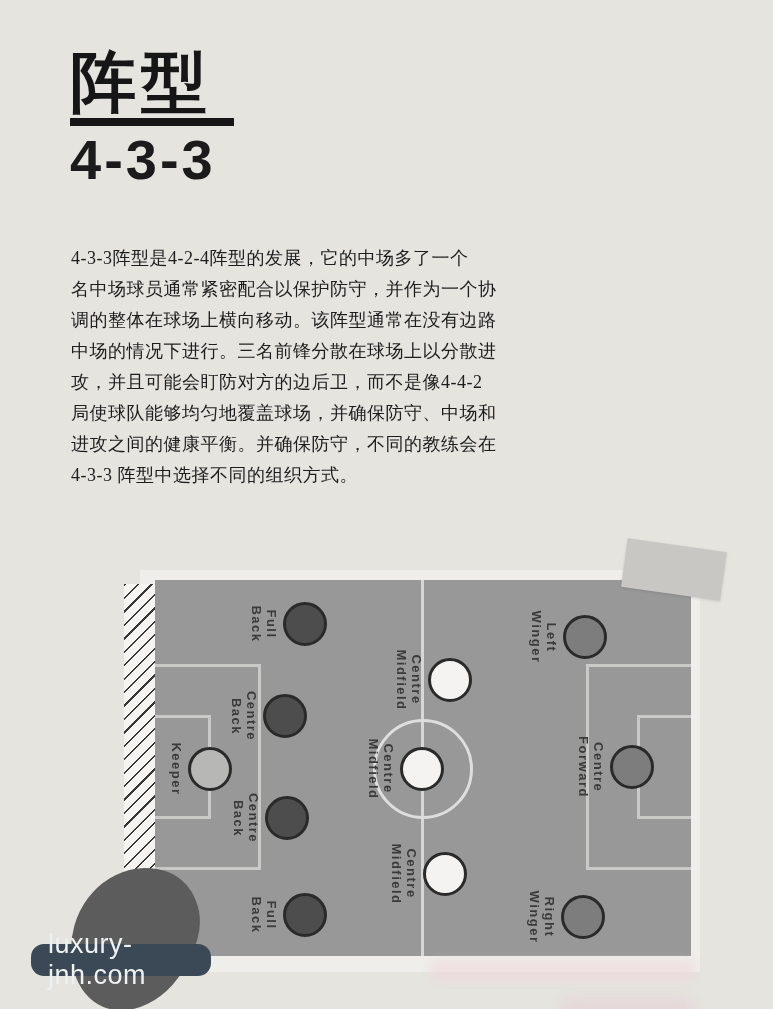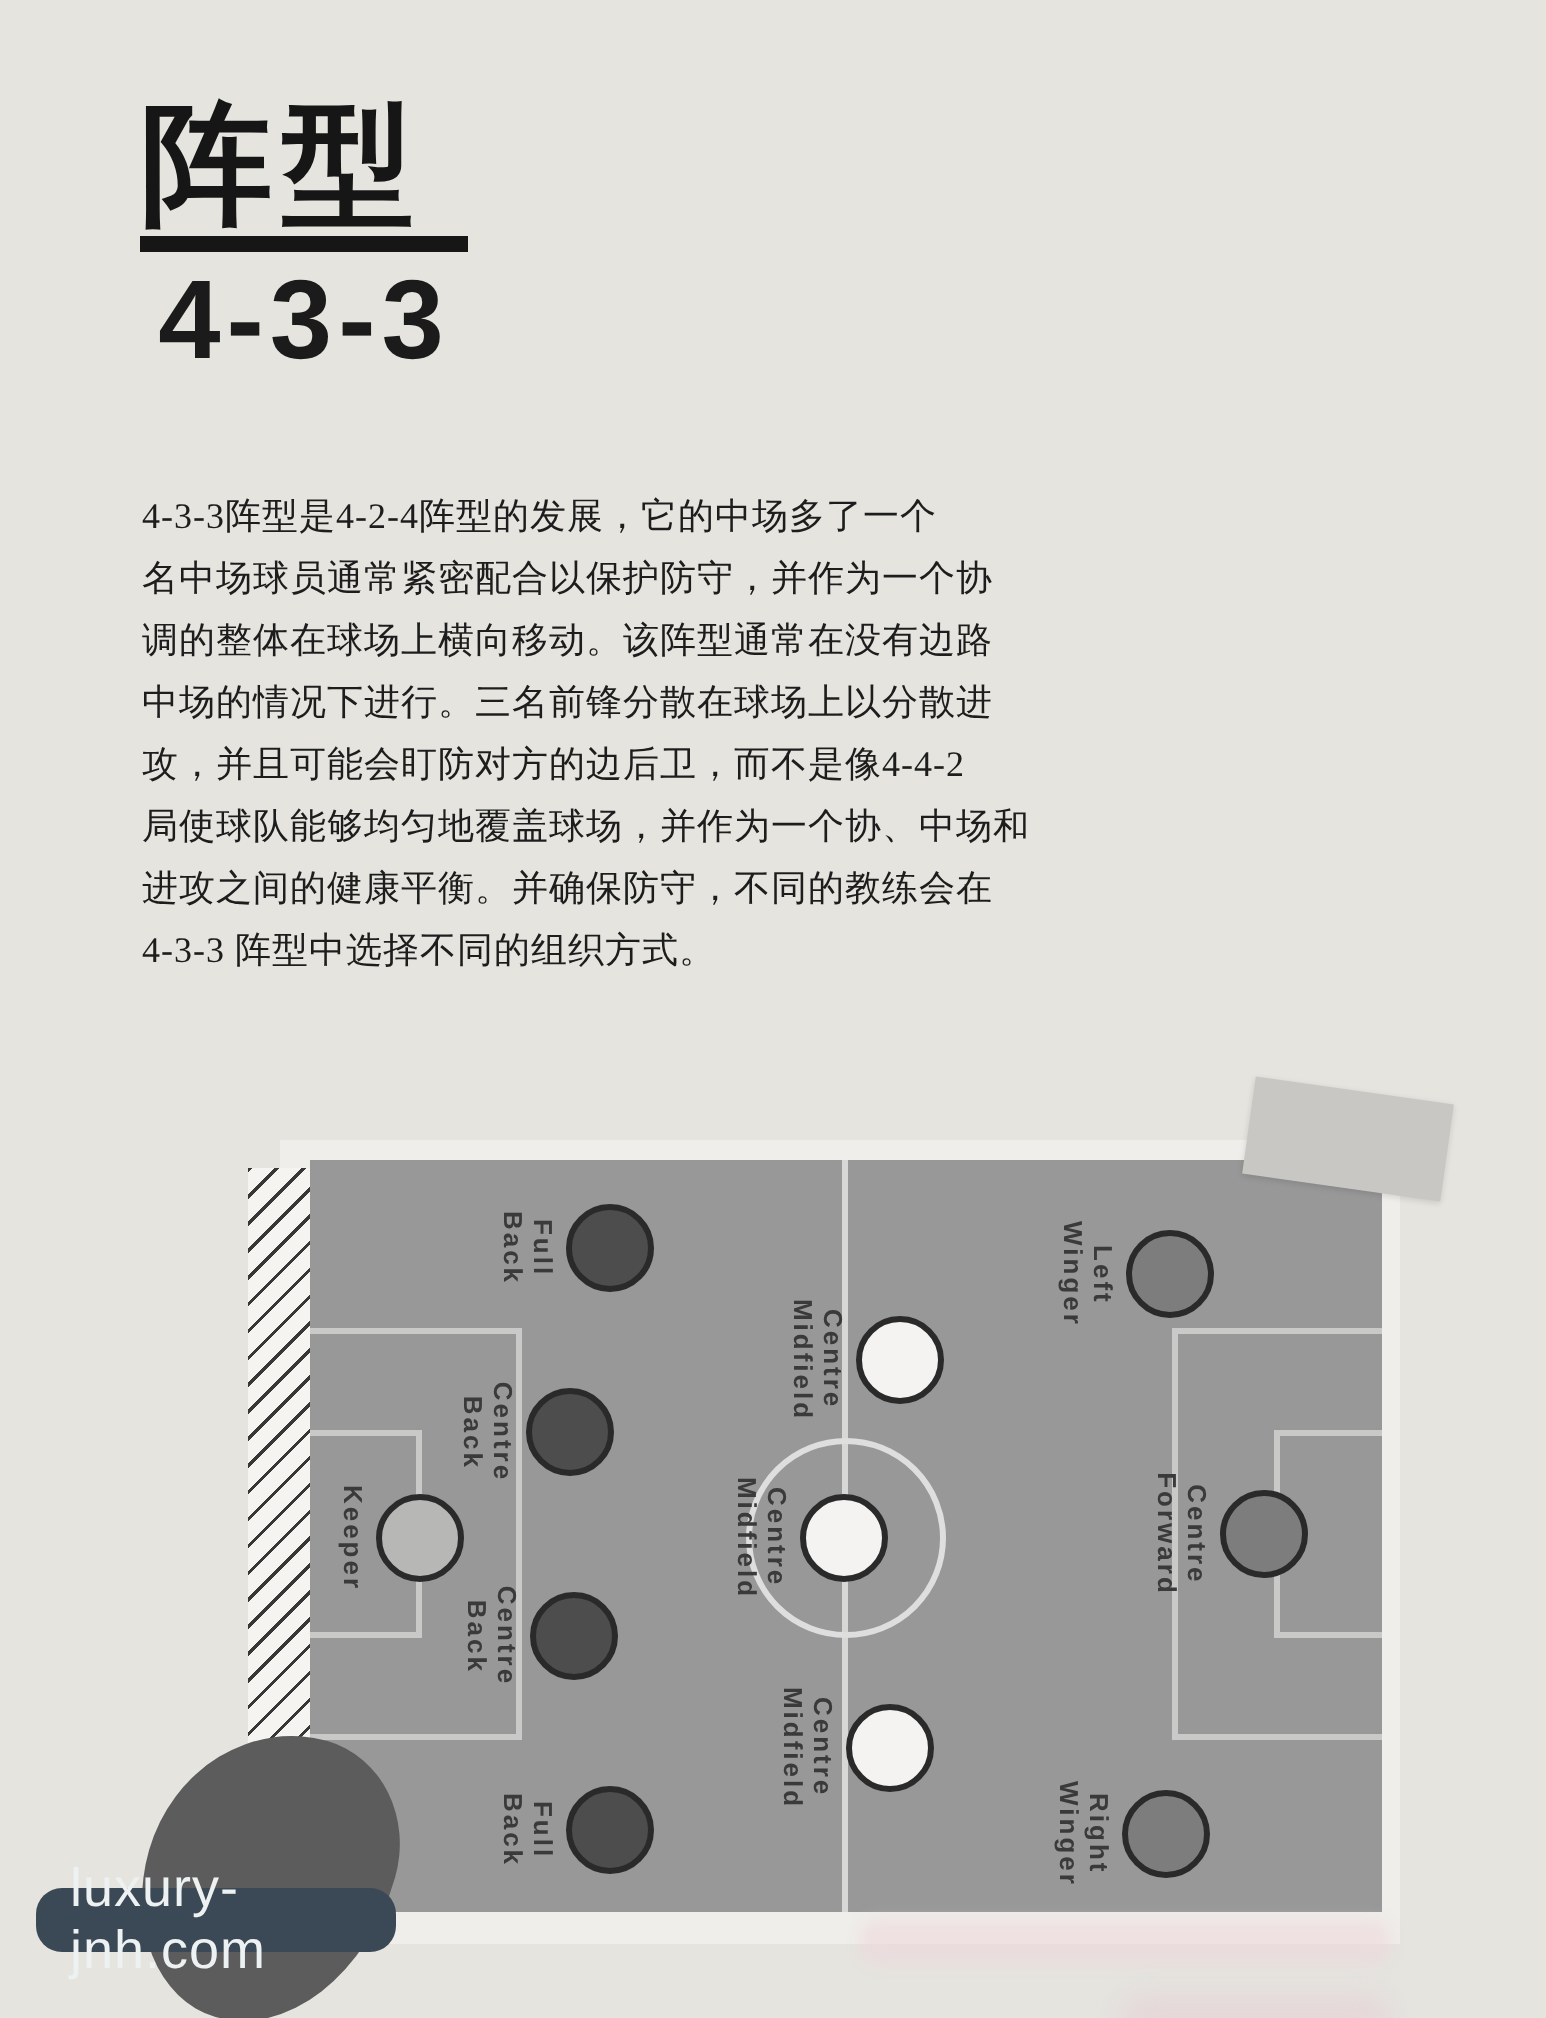--- a/index.html
+++ b/index.html
@@ -4,21 +4,21 @@
 <style>
   html,body{margin:0;padding:0;}
   body{background:#e5e4df;font-family:"Liberation Sans","DejaVu Sans",sans-serif;}
   .page{position:relative;width:773px;height:1009px;background:#e5e4df;overflow:hidden;margin:12px auto;}
 
   
   .title-block{position:absolute;left:70px;top:36px;}
   .main-title{display:inline-block;margin:0;font-size:66px;line-height:1.05;font-weight:900;
     color:#161616;letter-spacing:5px;padding-right:22px;padding-bottom:1px;
     border-bottom:8px solid #161616;font-family:"Liberation Sans","DejaVu Sans",sans-serif;}
-  .sub-title{margin-top:6px;font-size:56px;line-height:1;font-weight:900;color:#1b1b1b;letter-spacing:3px;text-align:center;}
+  .sub-title{margin-top:6px;font-size:56px;line-height:1;font-weight:900;color:#1b1b1b;letter-spacing:3px;}
 
   
   .paragraph{position:absolute;left:71px;top:231px;width:660px;
     font-family:"Liberation Serif","DejaVu Serif",serif;color:#1d1d1d;}
   .para-line{font-size:18px;line-height:31px;letter-spacing:0.5px;white-space:nowrap;}
 
   
   .diagram{position:absolute;left:140px;top:558px;width:560px;height:402px;background:#efeeea;}
   .field{position:absolute;left:15px;top:10px;right:9px;bottom:16px;background:#989898;}
   .halfway-line{position:absolute;left:266px;top:0;width:3px;height:100%;background:#d7d7d5;}
@@ -45,21 +45,21 @@
     box-sizing:border-box;transform:translate(-50%,-50%);z-index:4;}
   .player-label{position:absolute;writing-mode:vertical-rl;text-orientation:mixed;white-space:pre-line;
     transform:translate(-100%,-50%);font-size:13px;line-height:15px;font-weight:bold;
     letter-spacing:1.5px;color:#3a3a3a;text-align:center;z-index:4;}
 
   
   .blob{position:absolute;left:73px;top:853px;width:122px;height:148px;background:#5c5c5c;
     border-radius:58% 42% 55% 45% / 52% 38% 62% 48%;transform:rotate(16deg);z-index:5;}
 
   
-  .watermark{position:absolute;left:18px;top:932px;width:180px;height:32px;background:#3a4955;
+  .watermark{position:absolute;left:31px;top:932px;width:180px;height:32px;background:#3a4955;
     border-radius:13px;z-index:6;display:flex;align-items:center;padding-left:17px;box-sizing:border-box;}
   .watermark span{color:#eef1f2;font-size:27px;letter-spacing:0.5px;
     font-family:"Liberation Sans","DejaVu Sans",sans-serif;}
 
   
   .smudge-1{position:absolute;left:430px;top:948px;width:265px;height:22px;
     background:rgba(238,214,219,.55);filter:blur(4px);z-index:3;border-radius:8px;}
   .smudge-2{position:absolute;left:560px;top:985px;width:135px;height:26px;
     background:rgba(233,196,205,.35);filter:blur(6px);border-radius:12px;}
 </style>
@@ -72,21 +72,21 @@
     <h1 class="main-title">阵型</h1>
     <div class="sub-title">4-3-3</div>
   </div>
 
   <div class="paragraph" id="paragraph">
       <div class="para-line">4-3-3阵型是4-2-4阵型的发展，它的中场多了一个</div>
       <div class="para-line">名中场球员通常紧密配合以保护防守，并作为一个协</div>
       <div class="para-line">调的整体在球场上横向移动。该阵型通常在没有边路</div>
       <div class="para-line">中场的情况下进行。三名前锋分散在球场上以分散进</div>
       <div class="para-line">攻，并且可能会盯防对方的边后卫，而不是像4-4-2</div>
-      <div class="para-line">局使球队能够均匀地覆盖球场，并作为一个协、中场和</div>
+      <div class="para-line">局使球队能够均匀地覆盖球场，并确保防守、中场和</div>
       <div class="para-line">进攻之间的健康平衡。并确保防守，不同的教练会在</div>
       <div class="para-line">4-3-3 阵型中选择不同的组织方式。</div>
     </div>
 
   <div class="diagram" style="background: rgb(239, 238, 234);">
     <div class="hatch"></div>
     <div class="field" style="background: rgb(152, 152, 152);">
       <div class="halfway-line"></div>
       <div class="center-circle"></div>
       <div class="box left penalty-left"></div>

